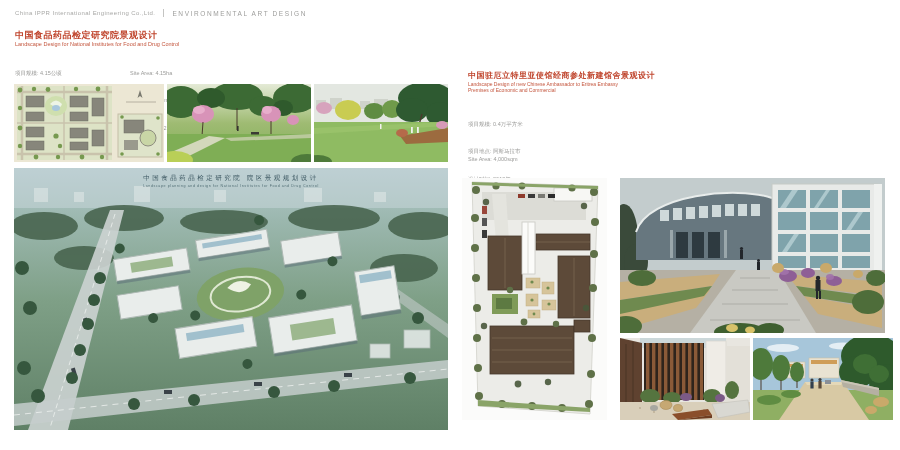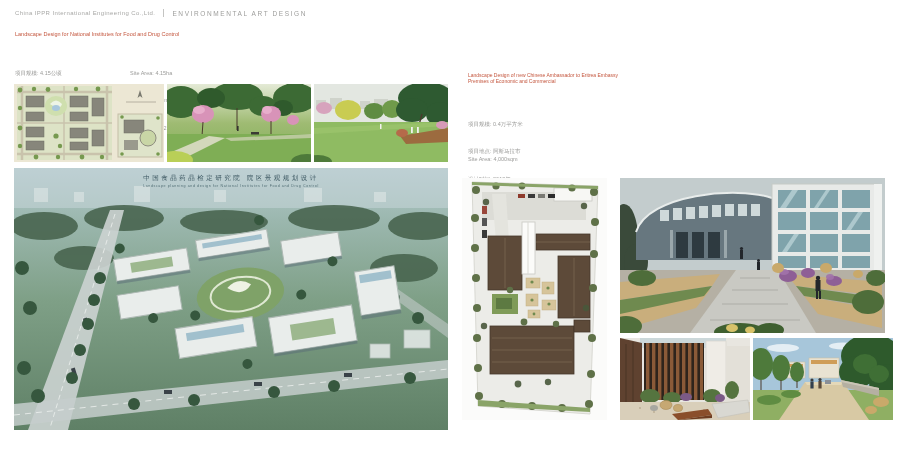--- a/index.html
+++ b/index.html
@@ -26,20 +26,21 @@
 </head>
 <body>
 
 <div class="abs hdr">
   <span class="co">China IPPR International Engineering Co.,Ltd.</span>
   <span class="div"></span>
   <span class="sec">ENVIRONMENTAL ART DESIGN</span>
 </div>
 
 <div class="abs" style="left:15px;top:30px;width:300px;">
+  <div class="t-zh">中国食品药品检定研究院景观设计</div>
   <div class="t-en">Landscape Design for National Institutes for Food and Drug Control</div>
 </div>
 <div class="abs meta" style="left:15px;top:51px;">
   <div>项目规模: 4.15公顷</div>
   <div>项目地点: 北京</div>
   <div>设计时间: 2011</div>
 </div>
 <div class="abs meta" style="left:130px;top:51px;">
   <div>Site Area: 4.15ha</div>
   <div>Location: Beijing</div>
@@ -292,20 +293,21 @@
     <g fill="#e2e8e6" opacity=".9" stroke="#b3bdb8" stroke-width=".8">
       <rect x="390" y="162" width="26" height="18"></rect>
         <rect x="356" y="176" width="20" height="14"></rect>
     </g>
   </svg>
   <div class="abs overlay-zh" style="top:6px;">中国食品药品检定研究院 院区景观规划设计</div>
   <div class="abs overlay-en" style="top:16px;">Landscape planning and design for National Institutes for Food and Drug Control</div>
 </div>
 
 <div class="abs" style="left:468px;top:71px;width:260px;">
+  <div class="t-zh" style="font-size:8px;">中国驻厄立特里亚使馆经商参处新建馆舍景观设计</div>
   <div class="t-en" style="font-size:5px;">
     <div>Landscape Design of new Chinese Ambassador to Eritrea Embassy</div>
     <div>Premises of Economic and Commercial</div>
   </div>
 </div>
 <div class="abs meta" style="left:468px;top:102px;">
   <div>项目规模: 0.4万平方米</div>
   <div>项目地点: 阿斯马拉市</div>
   <div>设计时间: 2012年</div>
   <div>竣工时间: 2013 年</div>

